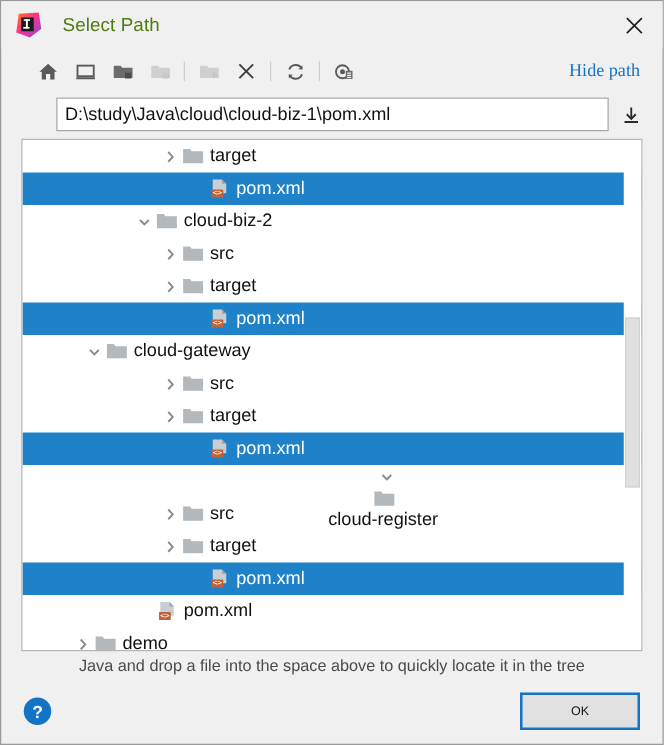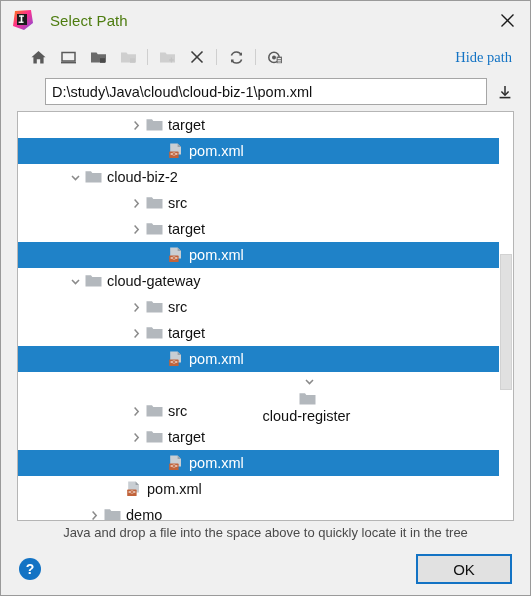--- a/index.html
+++ b/index.html
@@ -158,21 +158,21 @@
     color:#fff;font-size:14px;font-weight:bold;
     cursor:default;
   }
   .btns{margin-left:auto;display:flex;gap:12px;}
   .btn{
     min-width:96px;height:30px;
     background:#e1e1e1;
     border:1px solid #adadad;
     box-sizing:border-box;
     display:flex;align-items:center;justify-content:center;
-    font-size:15px;color:#111;
+    font-size:10px;color:#111;
     cursor:default;
   }
   .btn.focused{
     border:2px solid #1373c4;
     background:#e1e1e1;
   }
   .watermark{
     position:absolute;
     left:248px;top:18px;
     font-size:15px;
@@ -316,21 +316,21 @@
           <span class="ico">
             <svg width="17" height="17" viewBox="0 0 17 17">
               <path d="M3.2 0.6 L10.6 0.6 L14 4 L14 11.6 L3.2 11.6 Z" fill="#c9ced3"></path>
               <path d="M10.6 0.6 L14 4 L10.6 4 Z" fill="#9aa1a8"></path>
               <rect x="2.2" y="8.6" width="9.4" height="6.4" rx="0.6" fill="#c1633a"></rect>
               <text x="6.9" y="13.4" font-size="6.2" fill="#ffffff" text-anchor="middle" font-family="DejaVu Sans Mono, monospace">&lt;&gt;</text>
             </svg>
           </span>
           <span class="label">pom.xml</span>
         </div>
-        <div class="row" style="padding-left: 48px;">
+        <div class="row" style="padding-left: 88px;">
           <span class="twisty">
             <svg width="11" height="11" viewBox="0 0 11 11">
               <path d="M2 4 L5.5 7.6 L9 4" fill="none" stroke="#8a8a8a" stroke-width="1.5"></path>
             </svg>
           </span>
           <span class="ico">
             <svg width="17" height="14" viewBox="0 0 17 14">
               <path d="M0.5 1.2 L6 1.2 L7.3 3 L16.5 3 L16.5 12.6 L0.5 12.6 Z" fill="#b3b8bd"></path>
             </svg>
           </span>
@@ -481,21 +481,21 @@
           <span class="ico">
             <svg width="17" height="17" viewBox="0 0 17 17">
               <path d="M3.2 0.6 L10.6 0.6 L14 4 L14 11.6 L3.2 11.6 Z" fill="#c9ced3"></path>
               <path d="M10.6 0.6 L14 4 L10.6 4 Z" fill="#9aa1a8"></path>
               <rect x="2.2" y="8.6" width="9.4" height="6.4" rx="0.6" fill="#c1633a"></rect>
               <text x="6.9" y="13.4" font-size="6.2" fill="#ffffff" text-anchor="middle" font-family="DejaVu Sans Mono, monospace">&lt;&gt;</text>
             </svg>
           </span>
           <span class="label">pom.xml</span>
         </div>
-        <div class="row" style="padding-left: 67px;">
+        <div class="row" style="padding-left: 39px;">
           <span class="twisty">
             <svg width="11" height="11" viewBox="0 0 11 11">
               <path d="M3.6 1.6 L7.2 5.5 L3.6 9.4" fill="none" stroke="#8a8a8a" stroke-width="1.5"></path>
             </svg>
           </span>
           <span class="ico">
             <svg width="17" height="14" viewBox="0 0 17 14">
               <path d="M0.5 1.2 L6 1.2 L7.3 3 L16.5 3 L16.5 12.6 L0.5 12.6 Z" fill="#b3b8bd"></path>
             </svg>
           </span>

